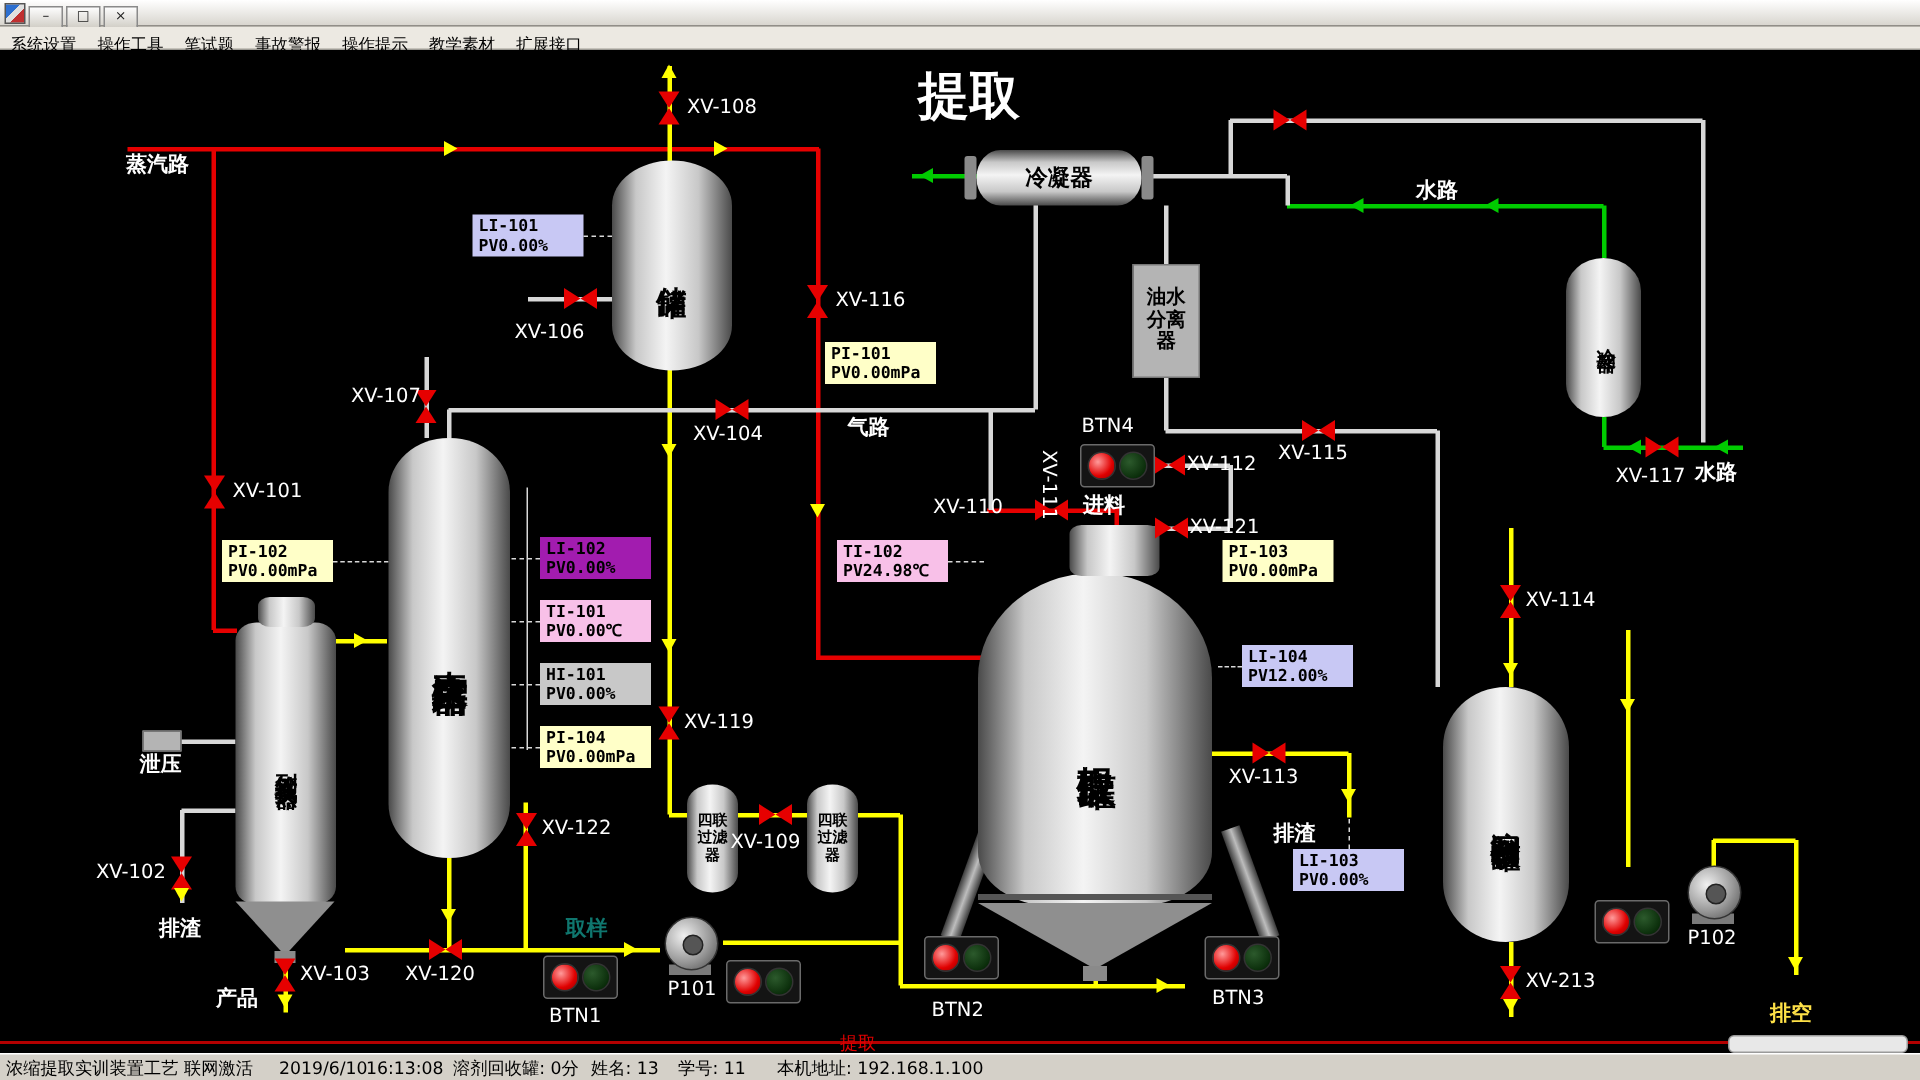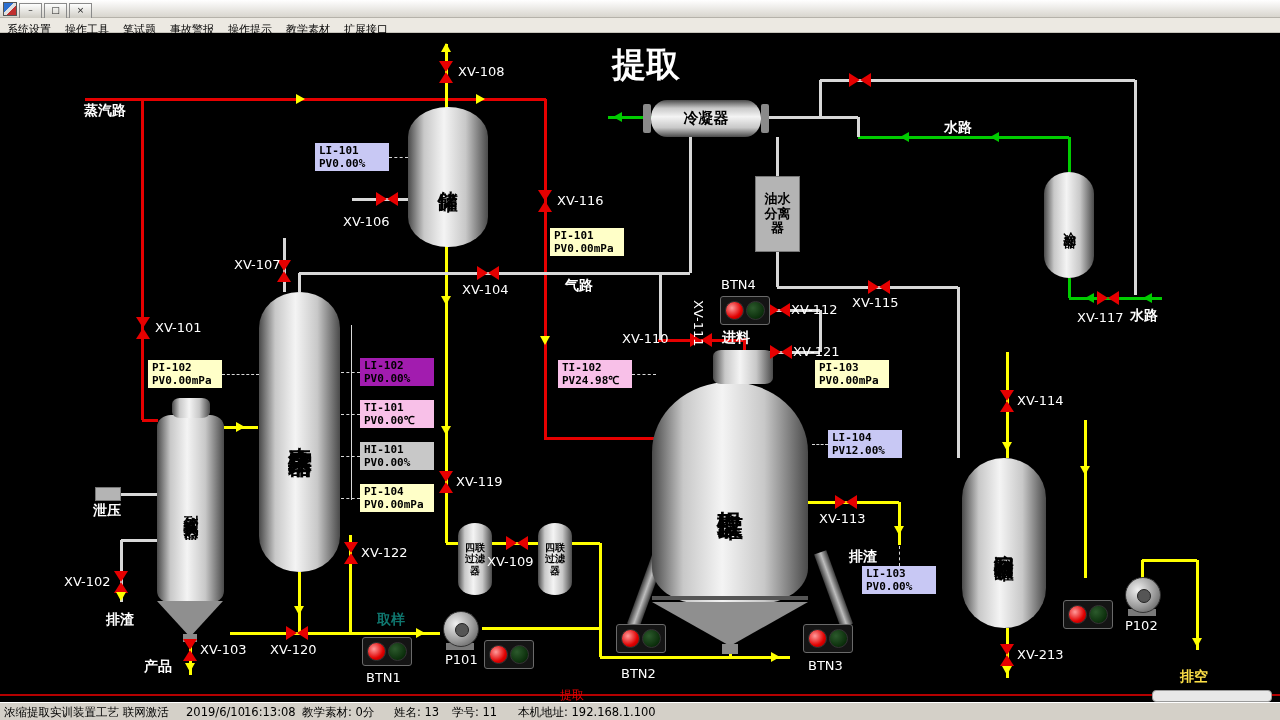--- a/index.html
+++ b/index.html
@@ -400,17 +400,17 @@
   </div>
 
 <div class="stripline"></div>
 <div class="striptab">提取</div>
 <div class="thumb"></div>
 
 <div class="statusbar" id="statusbar">
     <span class="status-item" style="left: 4px;">浓缩提取实训装置工艺 联网激活</span>
     <span class="status-item" style="left: 186px;">2019/6/10</span>
     <span class="status-item" style="left: 244px;">16:13:08</span>
-    <span class="status-item" style="left: 302px;">教学素材: 0分</span>
+    <span class="status-item" style="left: 302px;">溶剂回收罐: 0分</span>
     <span class="status-item" style="left: 394px;">姓名: 13</span>
     <span class="status-item" style="left: 452px; text-align: center;">学号: 11</span>
     <span class="status-item" style="left: 518px;">本机地址: 192.168.1.100</span>
   </div>
 
 </body></html>

